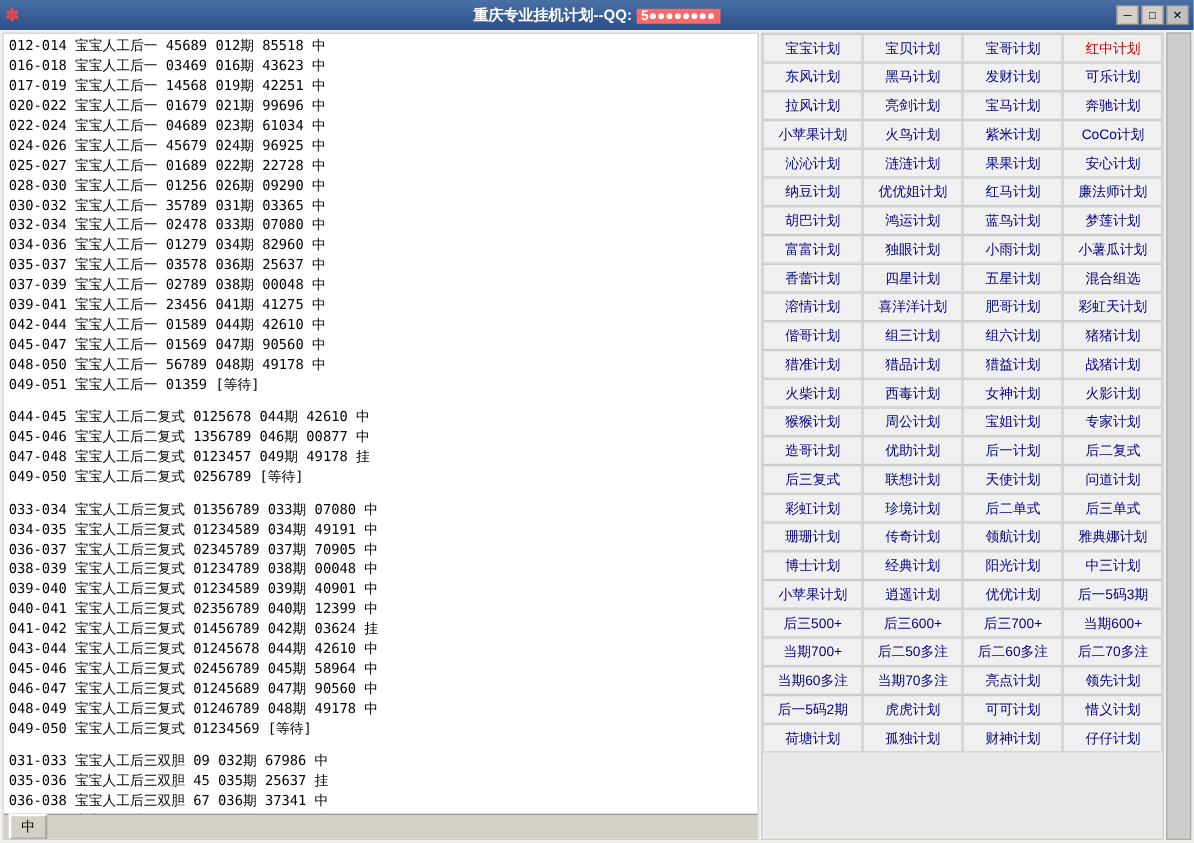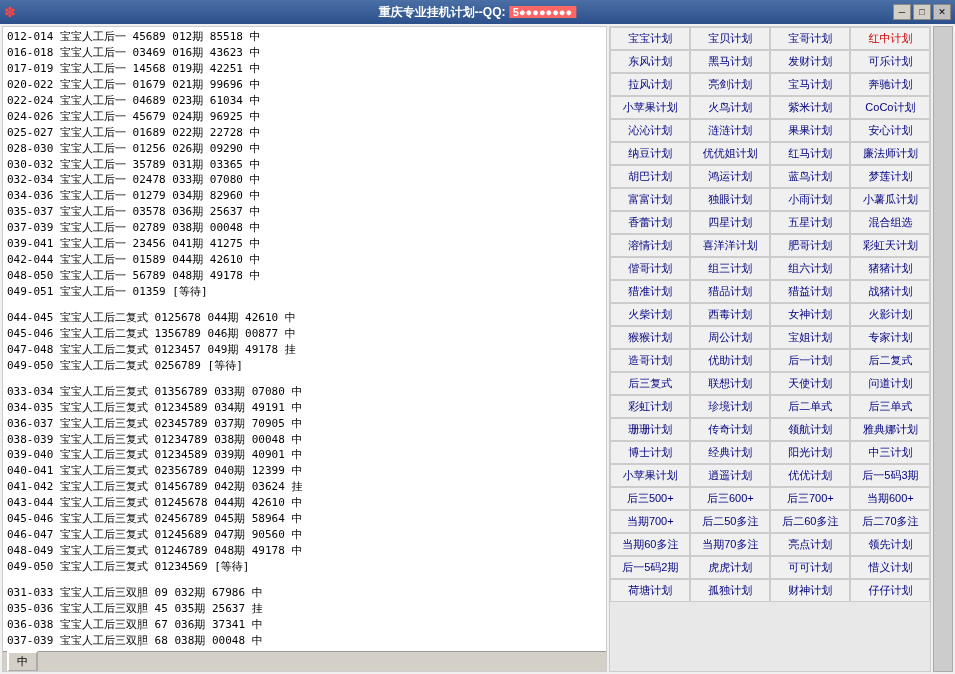--- a/index.html
+++ b/index.html
@@ -210,20 +210,21 @@
         <div class="content-line">024-026  宝宝人工后一  45679  024期  96925  中</div>
         <div class="content-line">025-027  宝宝人工后一  01689  022期  22728  中</div>
         <div class="content-line">028-030  宝宝人工后一  01256  026期  09290  中</div>
         <div class="content-line">030-032  宝宝人工后一  35789  031期  03365  中</div>
         <div class="content-line">032-034  宝宝人工后一  02478  033期  07080  中</div>
         <div class="content-line">034-036  宝宝人工后一  01279  034期  82960  中</div>
         <div class="content-line">035-037  宝宝人工后一  03578  036期  25637  中</div>
         <div class="content-line">037-039  宝宝人工后一  02789  038期  00048  中</div>
         <div class="content-line">039-041  宝宝人工后一  23456  041期  41275  中</div>
         <div class="content-line">042-044  宝宝人工后一  01589  044期  42610  中</div>
+        <div class="content-line">045-047  宝宝人工后一  01569  047期  90560  中</div>
         <div class="content-line">048-050  宝宝人工后一  56789  048期  49178  中</div>
         <div class="content-line">049-051  宝宝人工后一  01359  [等待]</div>
         <div class="section-gap"></div>
         <div class="content-line">044-045  宝宝人工后二复式  0125678  044期  42610  中</div>
         <div class="content-line">045-046  宝宝人工后二复式  1356789  046期  00877  中</div>
         <div class="content-line">047-048  宝宝人工后二复式  0123457  049期  49178  挂</div>
         <div class="content-line">049-050  宝宝人工后二复式  0256789  [等待]</div>
         <div class="section-gap"></div>
         <div class="content-line">033-034  宝宝人工后三复式  01356789  033期  07080  中</div>
         <div class="content-line">034-035  宝宝人工后三复式  01234589  034期  49191  中</div>

